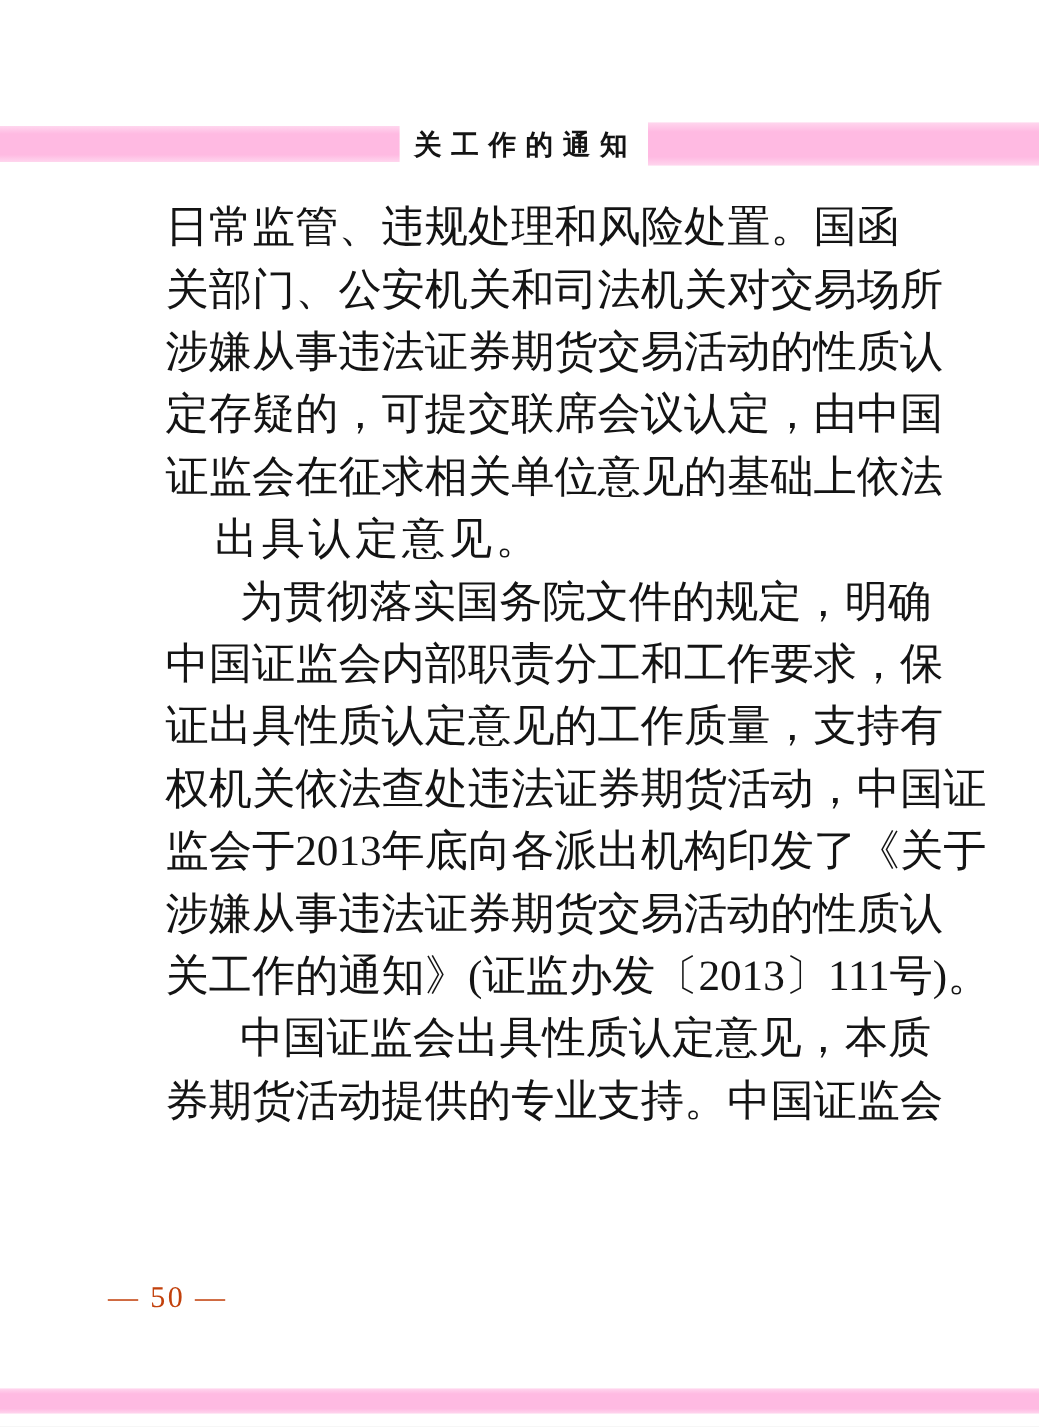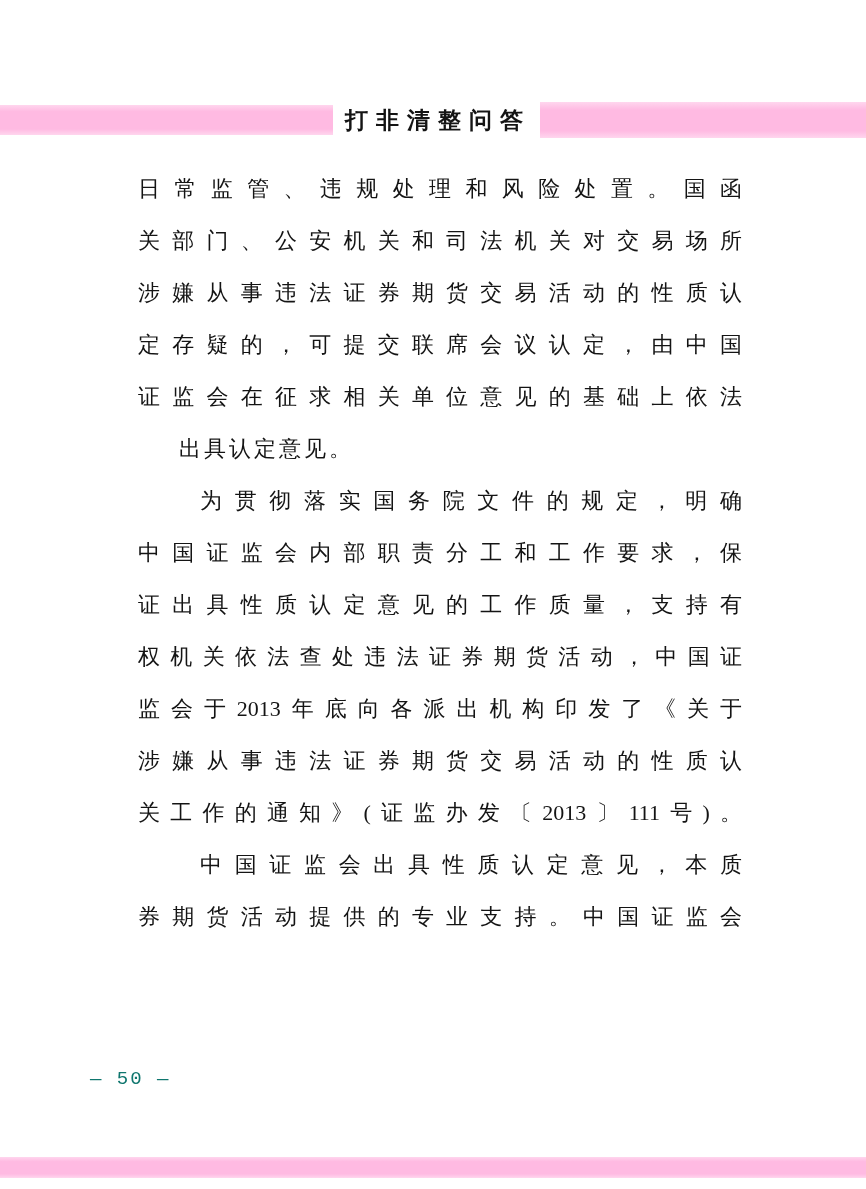--- a/index.html
+++ b/index.html
@@ -39,54 +39,53 @@
   }
 
   
   .body-text {
     position: absolute;
     left: 138px;
     top: 163px;
     width: 604px;
   }
   .line {
-    font-size: 22px;
+    font-size: 36px;
     line-height: 52px;
     height: 52px;
     white-space: nowrap;
     text-align: justify;
     text-align-last: justify;
     text-justify: inter-character;
   }
   .line.short {
     text-align: left;
     text-align-last: left;
     letter-spacing: 3px;
     margin-left: 41px;
   }
   .line.indent { text-indent: 62px; }
 
   
   .page-number {
     position: absolute;
     left: 90px;
     top: 1068px;
-    font-size: 19px;
+    font-size: 25px;
     letter-spacing: 2px;
-    color: #0f766e;
-    font-family: Liberation Mono, monospace;
+    color: #c2410c;
   }
 </style>
 </head>
 <body>
 
 <div class="page">
 
   <div class="band band-left"></div>
-  <div class="header-title">打非清整问答</div>
+  <div class="header-title">关工作的通知</div>
   <div class="band band-right"></div>
 
   <div class="body-text">
     <div class="line">日常监管、违规处理和风险处置。国函</div>
     <div class="line">关部门、公安机关和司法机关对交易场所</div>
     <div class="line">涉嫌从事违法证券期货交易活动的性质认</div>
     <div class="line">定存疑的，可提交联席会议认定，由中国</div>
     <div class="line">证监会在征求相关单位意见的基础上依法</div>
     <div class="line short">出具认定意见。</div>
     <div class="line indent">为贯彻落实国务院文件的规定，明确</div>

